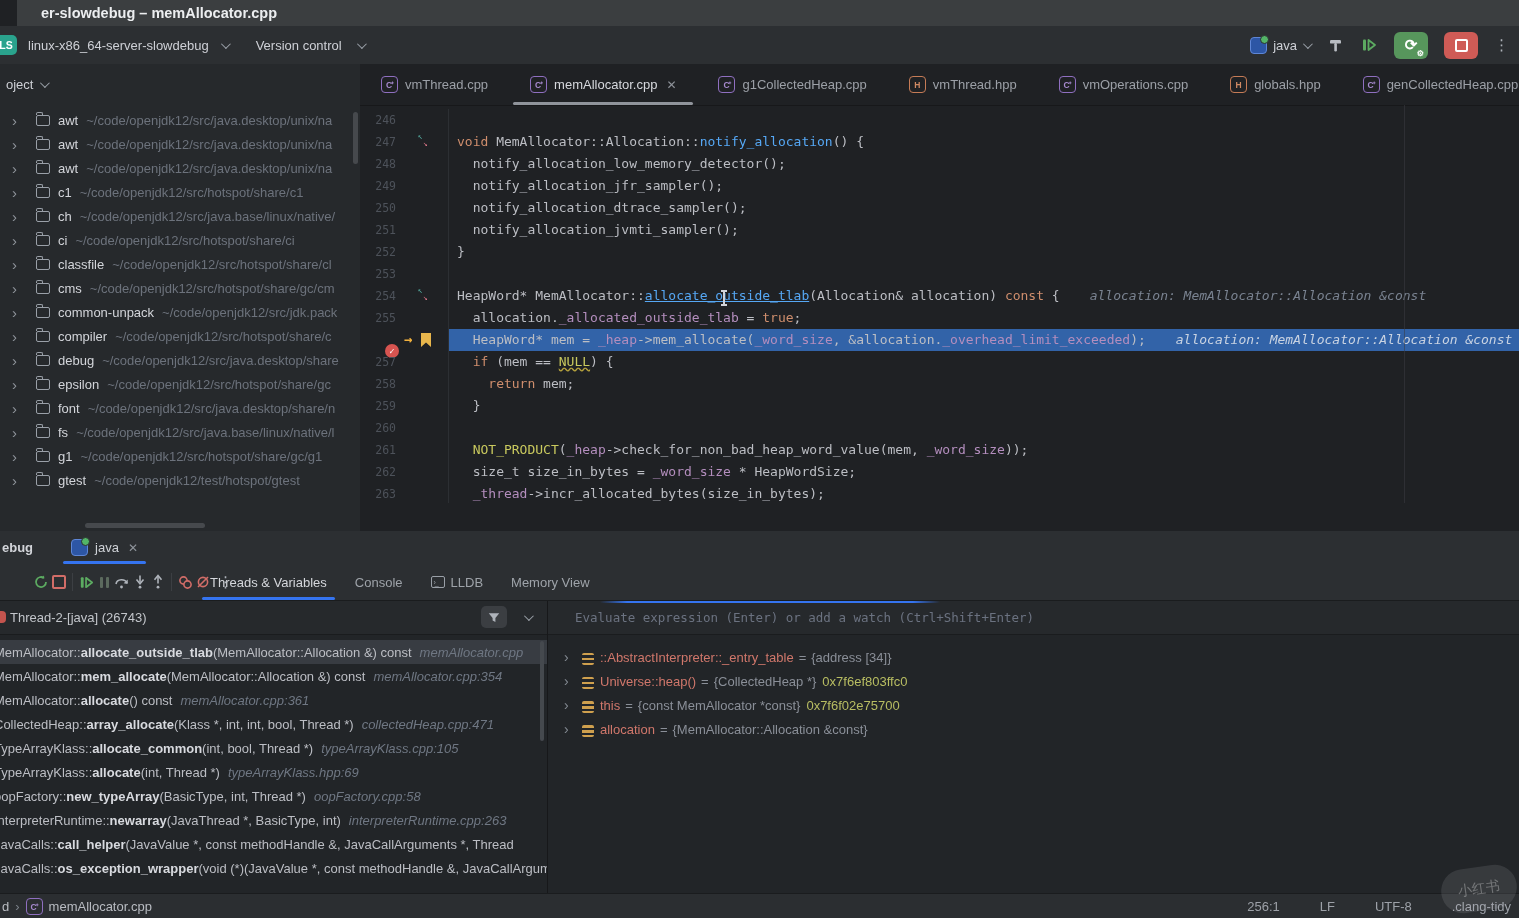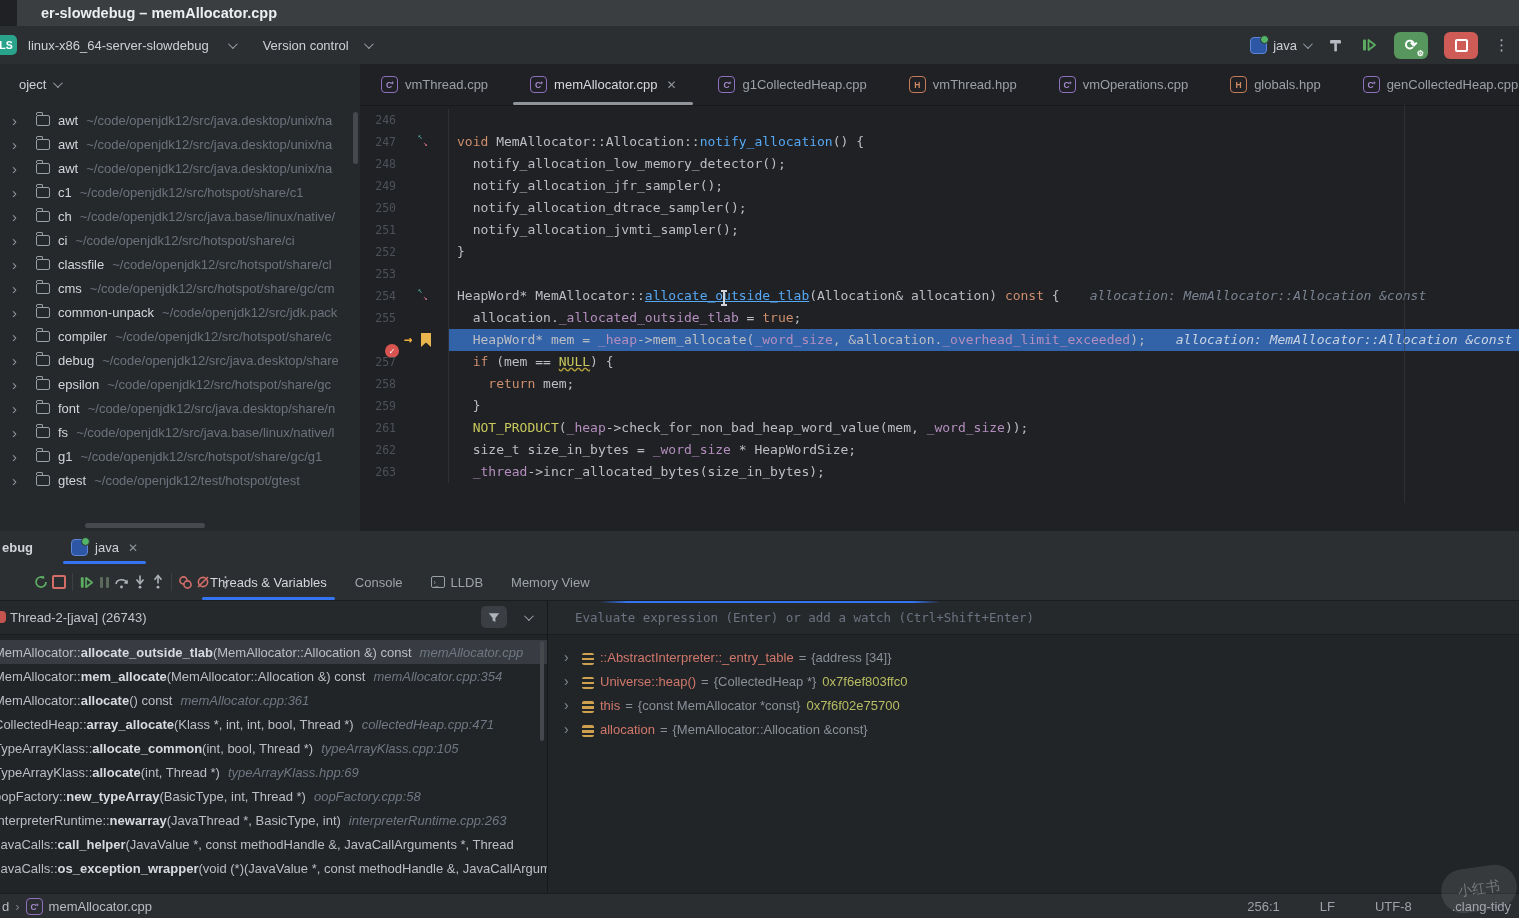--- a/index.html
+++ b/index.html
@@ -6,39 +6,39 @@
     font-family:"Liberation Sans",sans-serif;-webkit-font-smoothing:antialiased;}
   #app{position:absolute;inset:0;width:1519px;height:918px;color:#bcbec4;font-size:13px;}
   .abs{position:absolute;}
   
   .titlebar{left:17px;top:0;width:1519px;height:26px;background:#3b3e40;line-height:26px;}
   .titlebar .t{margin-left:24px;font-weight:bold;font-size:14.5px;color:#eceef0;}
   
   .toolbar{left:0;top:26px;width:1519px;height:38px;background:#2c2f32;display:flex;align-items:center;}
   .badge{position:absolute;left:-5px;top:9px;width:22px;height:20px;background:#2aa38d;border-radius:5px;
     color:#fff;font-size:10.5px;font-weight:bold;display:flex;align-items:center;justify-content:center;}
-  .runcfg{margin-left:28px;color:#ced0d6;display:flex;align-items:center;gap:19px;}
+  .runcfg{margin-left:28px;color:#ced0d6;display:flex;align-items:center;gap:12px;}
   .vctrl{margin-left:28px;color:#ced0d6;display:flex;align-items:center;gap:15px;}
   .chevd{width:6px;height:6px;border-right:1.6px solid #9aa0a8;border-bottom:1.6px solid #9aa0a8;
     transform:rotate(45deg) translateY(-2px);display:inline-block;}
   .tright{position:absolute;right:10px;top:0;height:38px;display:flex;align-items:center;gap:16px;}
   .javaic{position:relative;width:15px;height:15px;background:#2d56a5;border:1px solid #5e86d6;border-radius:4px;}
   .javaic::after{content:"";position:absolute;right:-3px;top:-3px;width:7px;height:7px;border-radius:50%;
     background:#53b567;border:1px solid #2c2f32;}
   .sess{display:flex;align-items:center;gap:6px;color:#ced0d6;}
   .greenbtn{width:34px;height:27px;background:#57965c;border-radius:6px;display:flex;align-items:center;
     justify-content:center;color:#fff;font-size:15px;font-weight:bold;position:relative;}
   .greenbtn .gear{position:absolute;right:4px;bottom:1px;font-size:8px;}
   .redbtn{width:34px;height:27px;background:#cf5b56;border-radius:6px;display:flex;align-items:center;justify-content:center;}
   .redbtn i{display:block;width:9px;height:9px;border:2px solid #fff;border-radius:2px;}
   .vdots{color:#aeb3ba;font-size:15px;letter-spacing:0;}
   .vdots::after{content:"\22EE";}
   
   .project{left:0;top:64px;width:360px;height:467px;background:#26292c;border-right:1px solid #1a1c1e;overflow:hidden;}
-  .phead{height:40px;display:flex;align-items:center;gap:7px;padding-left:19px;color:#ced0d6;}
+  .phead{height:40px;display:flex;align-items:center;gap:7px;padding-left:6px;color:#ced0d6;}
   .tree{position:absolute;top:44px;left:0;right:0;}
   .trow{height:24px;display:flex;align-items:center;white-space:nowrap;padding-left:12px;}
   .tchev{color:#8f949b;font-size:15px;width:16px;}
   .tchev::after{content:"\203A";}
   .folder{width:12px;height:9px;border:1.5px solid #9aa0a8;border-radius:2px;position:relative;margin:0 8px 0 8px;flex:none;}
   .folder::before{content:"";position:absolute;left:-1px;top:-4px;width:5px;height:2px;border:1.5px solid #9aa0a8;
     border-bottom:none;border-radius:2px 2px 0 0;}
   .tname{color:#d3d5da;margin-right:8px;}
   .tpath{color:#6c727c;}
   .vthumb{position:absolute;right:2px;top:48px;width:5px;height:52px;background:#46494d;border-radius:3px;}
@@ -414,20 +414,25 @@
             <span class="lnum">258</span>
             <span class="lgut"></span>
             <span class="ccode"><span class="tk-k">    return</span><span class="tk-p"> mem;</span></span>
           </div>
           <div class="cl">
             <span class="lnum">259</span>
             <span class="lgut"></span>
             <span class="ccode"><span class="tk-p">  }</span></span>
           </div>
           <div class="cl">
+            <span class="lnum">260</span>
+            <span class="lgut"></span>
+            <span class="ccode"></span>
+          </div>
+          <div class="cl">
             <span class="lnum">261</span>
             <span class="lgut"></span>
             <span class="ccode"><span class="tk-m">  NOT_PRODUCT</span><span class="tk-p">(</span><span class="tk-f">_heap</span><span class="tk-p">-&gt;check_for_non_bad_heap_word_value(mem, </span><span class="tk-f">_word_size</span><span class="tk-p">));</span></span>
           </div>
           <div class="cl">
             <span class="lnum">262</span>
             <span class="lgut"></span>
             <span class="ccode"><span class="tk-p">  size_t size_in_bytes = </span><span class="tk-f">_word_size</span><span class="tk-p"> * HeapWordSize;</span></span>
           </div>
           <div class="cl">

